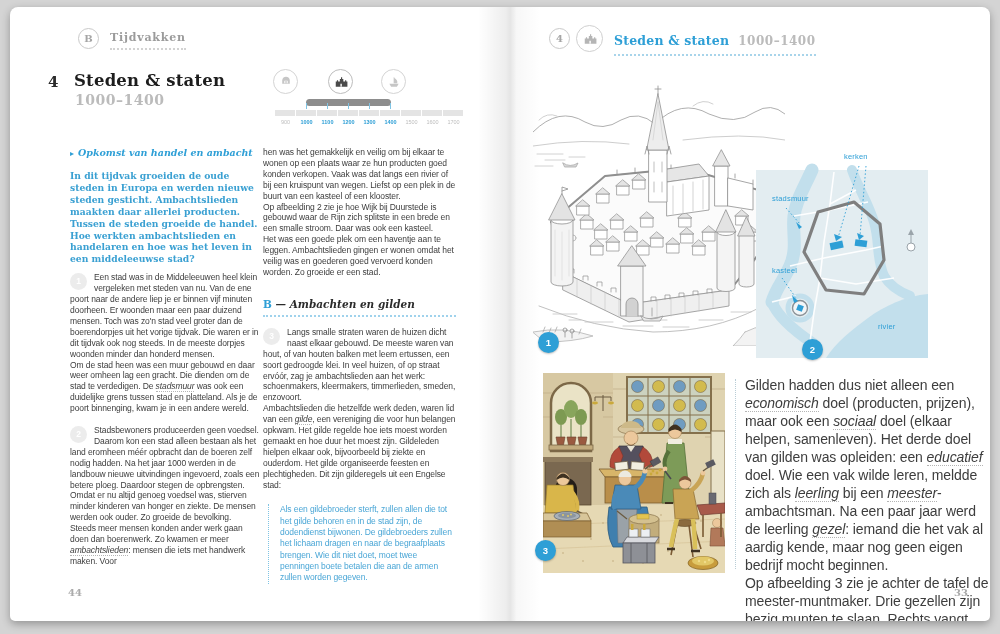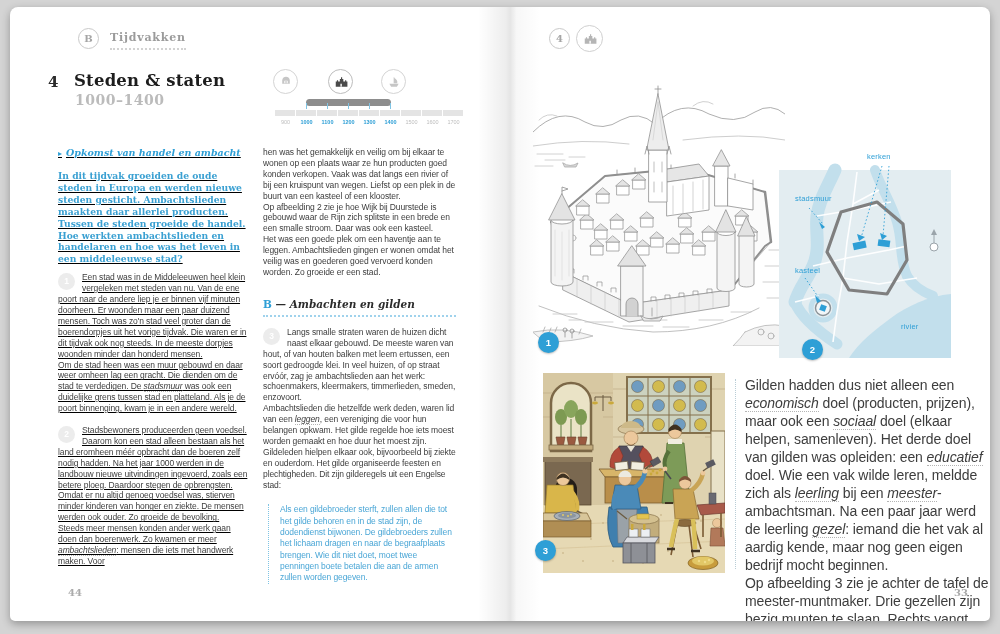--- a/index.html
+++ b/index.html
@@ -32,21 +32,21 @@
   .tl-capsule { position:absolute; left:33px; top:30px; width:85px; height:7px; background:#8d8d8d; border-radius:4px; }
   .tl-tick { position:absolute; top:34px; width:1px; height:6px; background:#7fc4e4; }
   .tl-bar { position:absolute; left:2px; top:41px; width:189px; display:flex; gap:1px; }
   .tl-bar div { width:20px; height:6px; background:#e4e4e4; }
   .tl-years { position:absolute; left:2px; top:50px; display:flex; }
   .tl-year { width:21px; text-align:center; font-size:5.5px; color:#bdbdbd; }
   .tl-year.active { color:#2e9fd6; font-weight:bold; }
 
   
   .col { width:193px; }
-  .col1 { left:48px; top:140px;text-decoration:underline; }
+  .col1 { left:60px; top:140px; }
   .col2 { left:253px; top:140px; }
   .kicker { color:#2e9fd6; font:italic bold 9.5px "DejaVu Serif",serif; margin-bottom:12px; }
   .kicker .arr { font-style:normal; font-size:8px; margin-right:4px; }
   .intro { color:#3aa0d2; font:bold 9.2px/11.9px "DejaVu Serif",serif; margin-bottom:7px; }
   .sec-head { font:italic bold 10.5px "DejaVu Serif",serif; color:#2b2b2b;
               padding-bottom:5px; border-bottom:2px dotted #9fd2ec; margin-bottom:10px; }
   .sec-head .lab { color:#2e9fd6; font-style:normal; }
   .para, .cont { font-size:8.5px; line-height:10.9px; color:#3d3d3d; margin-bottom:11px;
                  white-space:pre-line; letter-spacing:-.1px; }
   .pnum { float:left; width:17px; height:17px; border-radius:50%; background:#ececec; color:#ffffff;
@@ -64,21 +64,21 @@
               color:#a5a5a5; font:bold 10px/20px "DejaVu Serif",serif; text-align:center; }
   .rp-iconcirc { left:566px; top:18px; width:27px; height:27px; border:1.5px solid #d0d0d0; border-radius:50%;
                  display:flex; align-items:center; justify-content:center; background:#fff; }
   .rp-iconcirc svg { width:14px; height:14px; }
   .rp-titlewrap { left:604px; top:24px; padding-bottom:5px; border-bottom:2px dotted #a8d4ea; }
   .rp-title { font:bold 12.5px "DejaVu Serif",serif; color:#2e9fd6; letter-spacing:.2px; }
   .rp-dates { font:bold 12px "DejaVu Serif",serif; color:#bbbbbb; margin-left:9px; letter-spacing:.5px; }
 
   
   .engraving { left:523px; top:63px; width:252px; height:276px; background:#fff; }
-  .map-box { left:769px; top:139px; width:172px; height:212px; }
+  .map-box { left:746px; top:139px; width:172px; height:212px; }
   .map-label { position:absolute; color:#2e9fd6; font-size:7.5px; letter-spacing:.2px; }
   .workshop { left:533px; top:366px; width:182px; height:200px; }
   .sep-dotted { left:725px; top:372px; height:190px; width:0; border-left:1px dotted #b9cdd6; }
   .rp-body { left:735px; top:369px; width:246px; font-size:14px; line-height:18px; color:#3d3d3d;
              white-space:pre-line; letter-spacing:-.1px; }
   .fig-badge { position:absolute; width:21px; height:21px; border-radius:50%; background:#2e9fd6;
                color:#fff; font:bold 9.5px/21px "Liberation Sans",sans-serif; text-align:center;
                box-shadow:0 1px 2px rgba(0,0,0,.25); }
 </style>
 </head>
@@ -149,32 +149,35 @@
     <div class="para"><span class="pnum">2</span><span>Stadsbewoners produceerden geen voedsel. Daarom kon een stad alleen bestaan als het land eromheen méér opbracht dan de boeren zelf nodig hadden. Na het jaar 1000 werden in de landbouw nieuwe uitvindingen ingevoerd, zoals een betere ploeg. Daardoor stegen de opbrengsten. Omdat er nu altijd genoeg voedsel was, stierven minder kinderen van honger en ziekte. De mensen werden ook ouder. Zo groeide de bevolking.
 Steeds meer mensen konden ander werk gaan doen dan boerenwerk. Zo kwamen er meer <em class="term">ambachtslieden</em>: mensen die iets met handwerk maken. Voor</span></div>
   </div>
 
   <div class="abs col col2">
     <div class="cont">hen was het gemakkelijk en veilig om bij elkaar te wonen op een plaats waar ze hun producten goed konden verkopen. Vaak was dat langs een rivier of bij een kruispunt van wegen. Liefst op een plek in de buurt van een kasteel of een klooster.
 Op afbeelding 2 zie je hoe Wijk bij Duurstede is gebouwd waar de Rijn zich splitste in een brede en een smalle stroom. Daar was ook een kasteel.
 Het was een goede plek om een haventje aan te leggen. Ambachtslieden gingen er wonen omdat het veilig was en goederen goed vervoerd konden worden. Zo groeide er een stad.</div>
     <div class="sec-head"><span class="lab">B</span> <span>— Ambachten en gilden</span></div>
     <div class="para"><span class="pnum">3</span><span>Langs smalle straten waren de huizen dicht naast elkaar gebouwd. De meeste waren van hout, of van houten balken met leem ertussen, een soort gedroogde klei. In veel huizen, of op straat ervóór, zag je ambachtslieden aan het werk: schoenmakers, kleermakers, timmerlieden, smeden, enzovoort.
-Ambachtslieden die hetzelfde werk deden, waren lid van een <em class="term">leggen</em>, een vereniging die voor hun belangen opkwam. Het gilde regelde hoe iets moest worden gemaakt en hoe duur het moest zijn. Gildeleden hielpen elkaar ook, bijvoorbeeld bij ziekte en ouderdom. Het gilde organiseerde feesten en plechtigheden. Dit zijn gilderegels uit een Engelse stad:</span></div>
+Ambachtslieden die hetzelfde werk deden, waren lid van een <em class="term">gilde</em>, een vereniging die voor hun belangen opkwam. Het gilde regelde hoe iets moest worden gemaakt en hoe duur het moest zijn. Gildeleden hielpen elkaar ook, bijvoorbeeld bij ziekte en ouderdom. Het gilde organiseerde feesten en plechtigheden. Dit zijn gilderegels uit een Engelse stad:</span></div>
     <div class="quote">Als een gildebroeder sterft, zullen allen die tot het gilde behoren en in de stad zijn, de dodendienst bijwonen. De gildebroeders zullen het lichaam dragen en naar de begraafplaats brengen. Wie dit niet doet, moet twee penningen boete betalen die aan de armen zullen worden gegeven.</div>
   </div>
 
   <div class="abs pagenum pn-left">44</div>
 
   <div class="abs rp-badge serif">4</div>
   <div class="abs rp-iconcirc">
     <svg viewBox="0 0 24 24">
         <path fill="#b5b5b5" d="M3 20v-9h2v-2h2v2h3V7h2V4h2v3h2v4h3V9h2v2h2v9z"></path>
         <rect fill="#ffffff" x="11" y="15" width="2.4" height="5"></rect>
       </svg>
+  </div>
+  <div class="abs rp-titlewrap">
+    <span class="rp-title">Steden &amp; staten</span><span class="rp-dates">1000–1400</span>
   </div>
 
   <div class="abs engraving">
     <svg viewBox="0 0 252 276" style="width:100%;height:100%" fill="none" stroke="#9b9b9b" stroke-width=".8" stroke-linecap="round" stroke-linejoin="round">
       <path d="M0 62 Q26 36 52 52 Q70 62 88 50 Q106 40 122 54"></path>
       <path d="M122 54 Q148 28 176 44 Q202 56 222 42 Q238 32 252 44"></path>
       <path d="M6 50 q8 -8 18 -4 M160 36 q10 -8 20 -2" stroke="#c4c4c4"></path>
       <path d="M0 76 Q50 68 96 74 M150 70 Q210 62 252 70" stroke="#c0c0c0"></path>
       <path d="M4 84 h26 M12 90 h20 M36 87 h16 M2 96 h18" stroke="#c6c6c6"></path>
       <path d="M30 93 q7 5 15 0 l-2 4 h-11 z" fill="#d9d9d9" stroke="#a9a9a9"></path>

